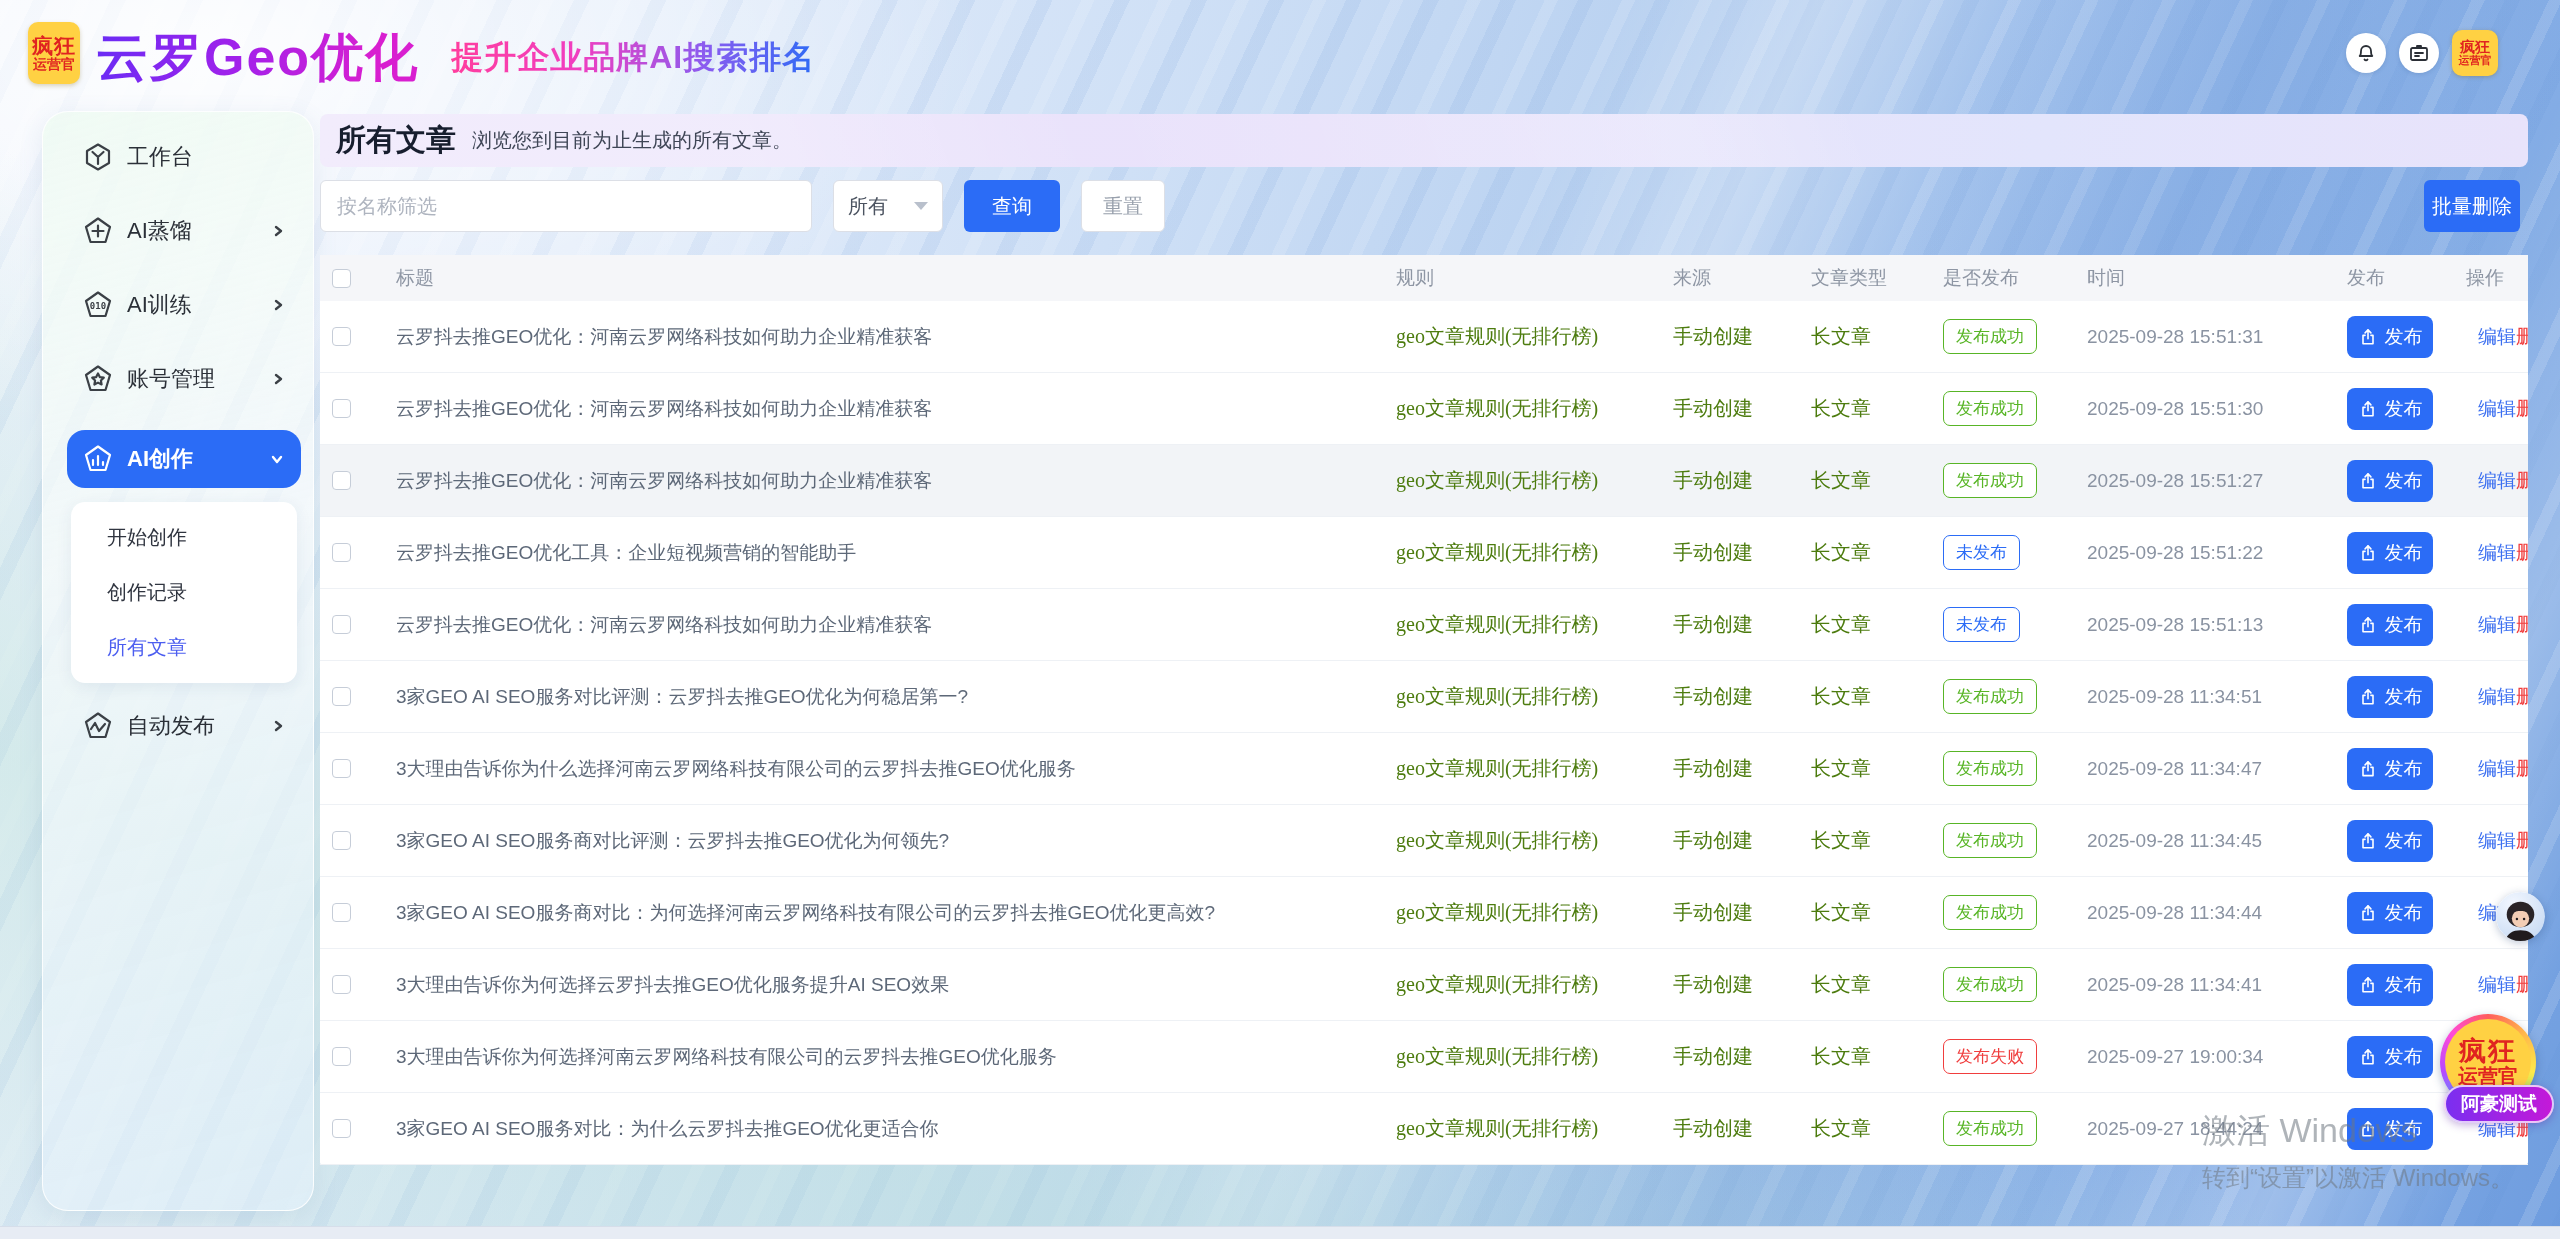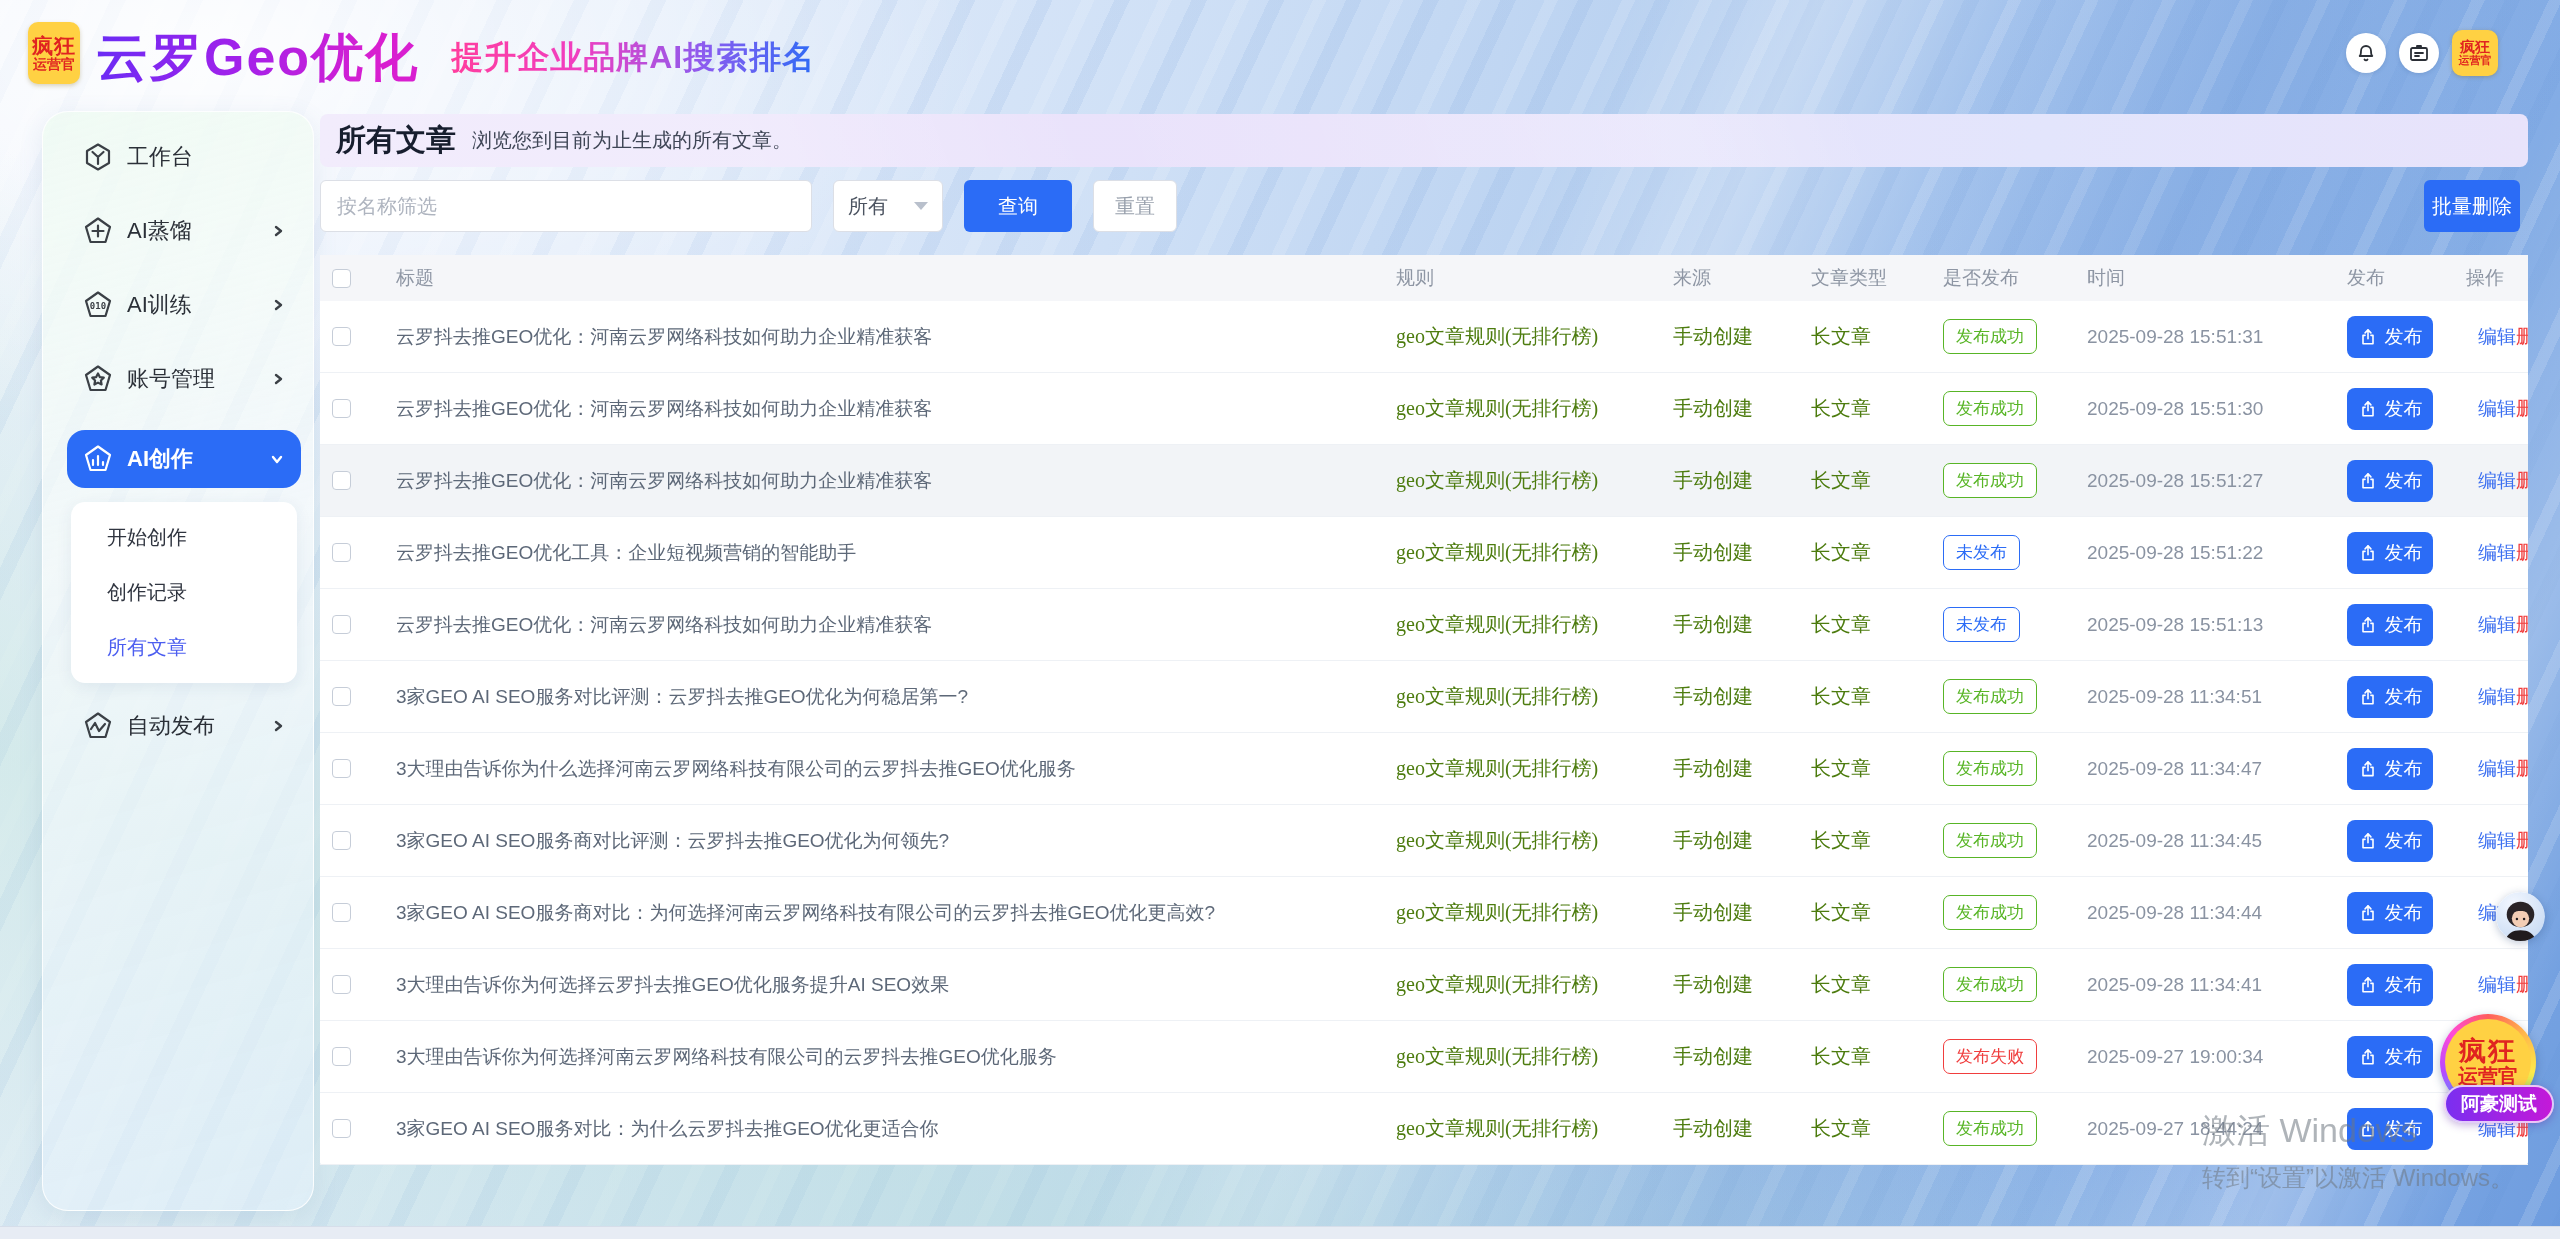--- a/index.html
+++ b/index.html
@@ -64,21 +64,21 @@
   .page-title{font-size:30px;font-weight:800;color:#171e2e;}
   .page-desc{margin-left:16px;font-size:20px;color:#3f4656;}
   .filters{position:absolute;top:69px;left:0;right:8px;height:52px;display:flex;align-items:center;gap:21px;}
   .search-input{width:492px;height:52px;border-radius:6px;border:1px solid #dcdfe6;padding:0 16px;font-size:20px;color:#333;
     font-family:inherit;background:#fff;outline:none;}
   .search-input::placeholder{color:#aeb4bf;}
   .select{width:110px;height:52px;border-radius:6px;border:1px solid #dcdfe6;background:#fff;display:flex;align-items:center;
     justify-content:space-between;padding:0 14px;font-size:20px;color:#4b5360;cursor:pointer;}
   .caret{width:0;height:0;border-left:7px solid transparent;border-right:7px solid transparent;border-top:8px solid #b9c0cc;}
   .btn{height:52px;border-radius:6px;font-size:20px;border:none;cursor:pointer;font-family:inherit;}
-  .btn.primary{background:var(--primary);color:#fff;width:108px;}
+  .btn.primary{background:var(--primary);color:#fff;width:96px;}
   .btn.plain{background:#fff;border:1px solid #dcdfe6;color:#98a0ac;width:84px;}
   .btn.batch{margin-left:auto;width:96px;background:var(--primary);color:#fff;}
   
   .table-card{position:absolute;top:144px;left:0;right:0;background:#fff;border-radius:3px;}
   .t-grid{display:grid;grid-template-columns:66px 1000px 277px 138px 132px 144px 260px 119px 72px;align-items:center;}
   .t-head{height:46px;background:#f5f6f9;color:#8e96a4;font-size:19px;}
   .t-row{height:72px;border-bottom:1px solid #eef1f5;}
   .t-row.hl{background:#f2f4f7;}
   .c{padding-left:10px;overflow:hidden;white-space:nowrap;}
   .c.check{padding-left:12px;}

